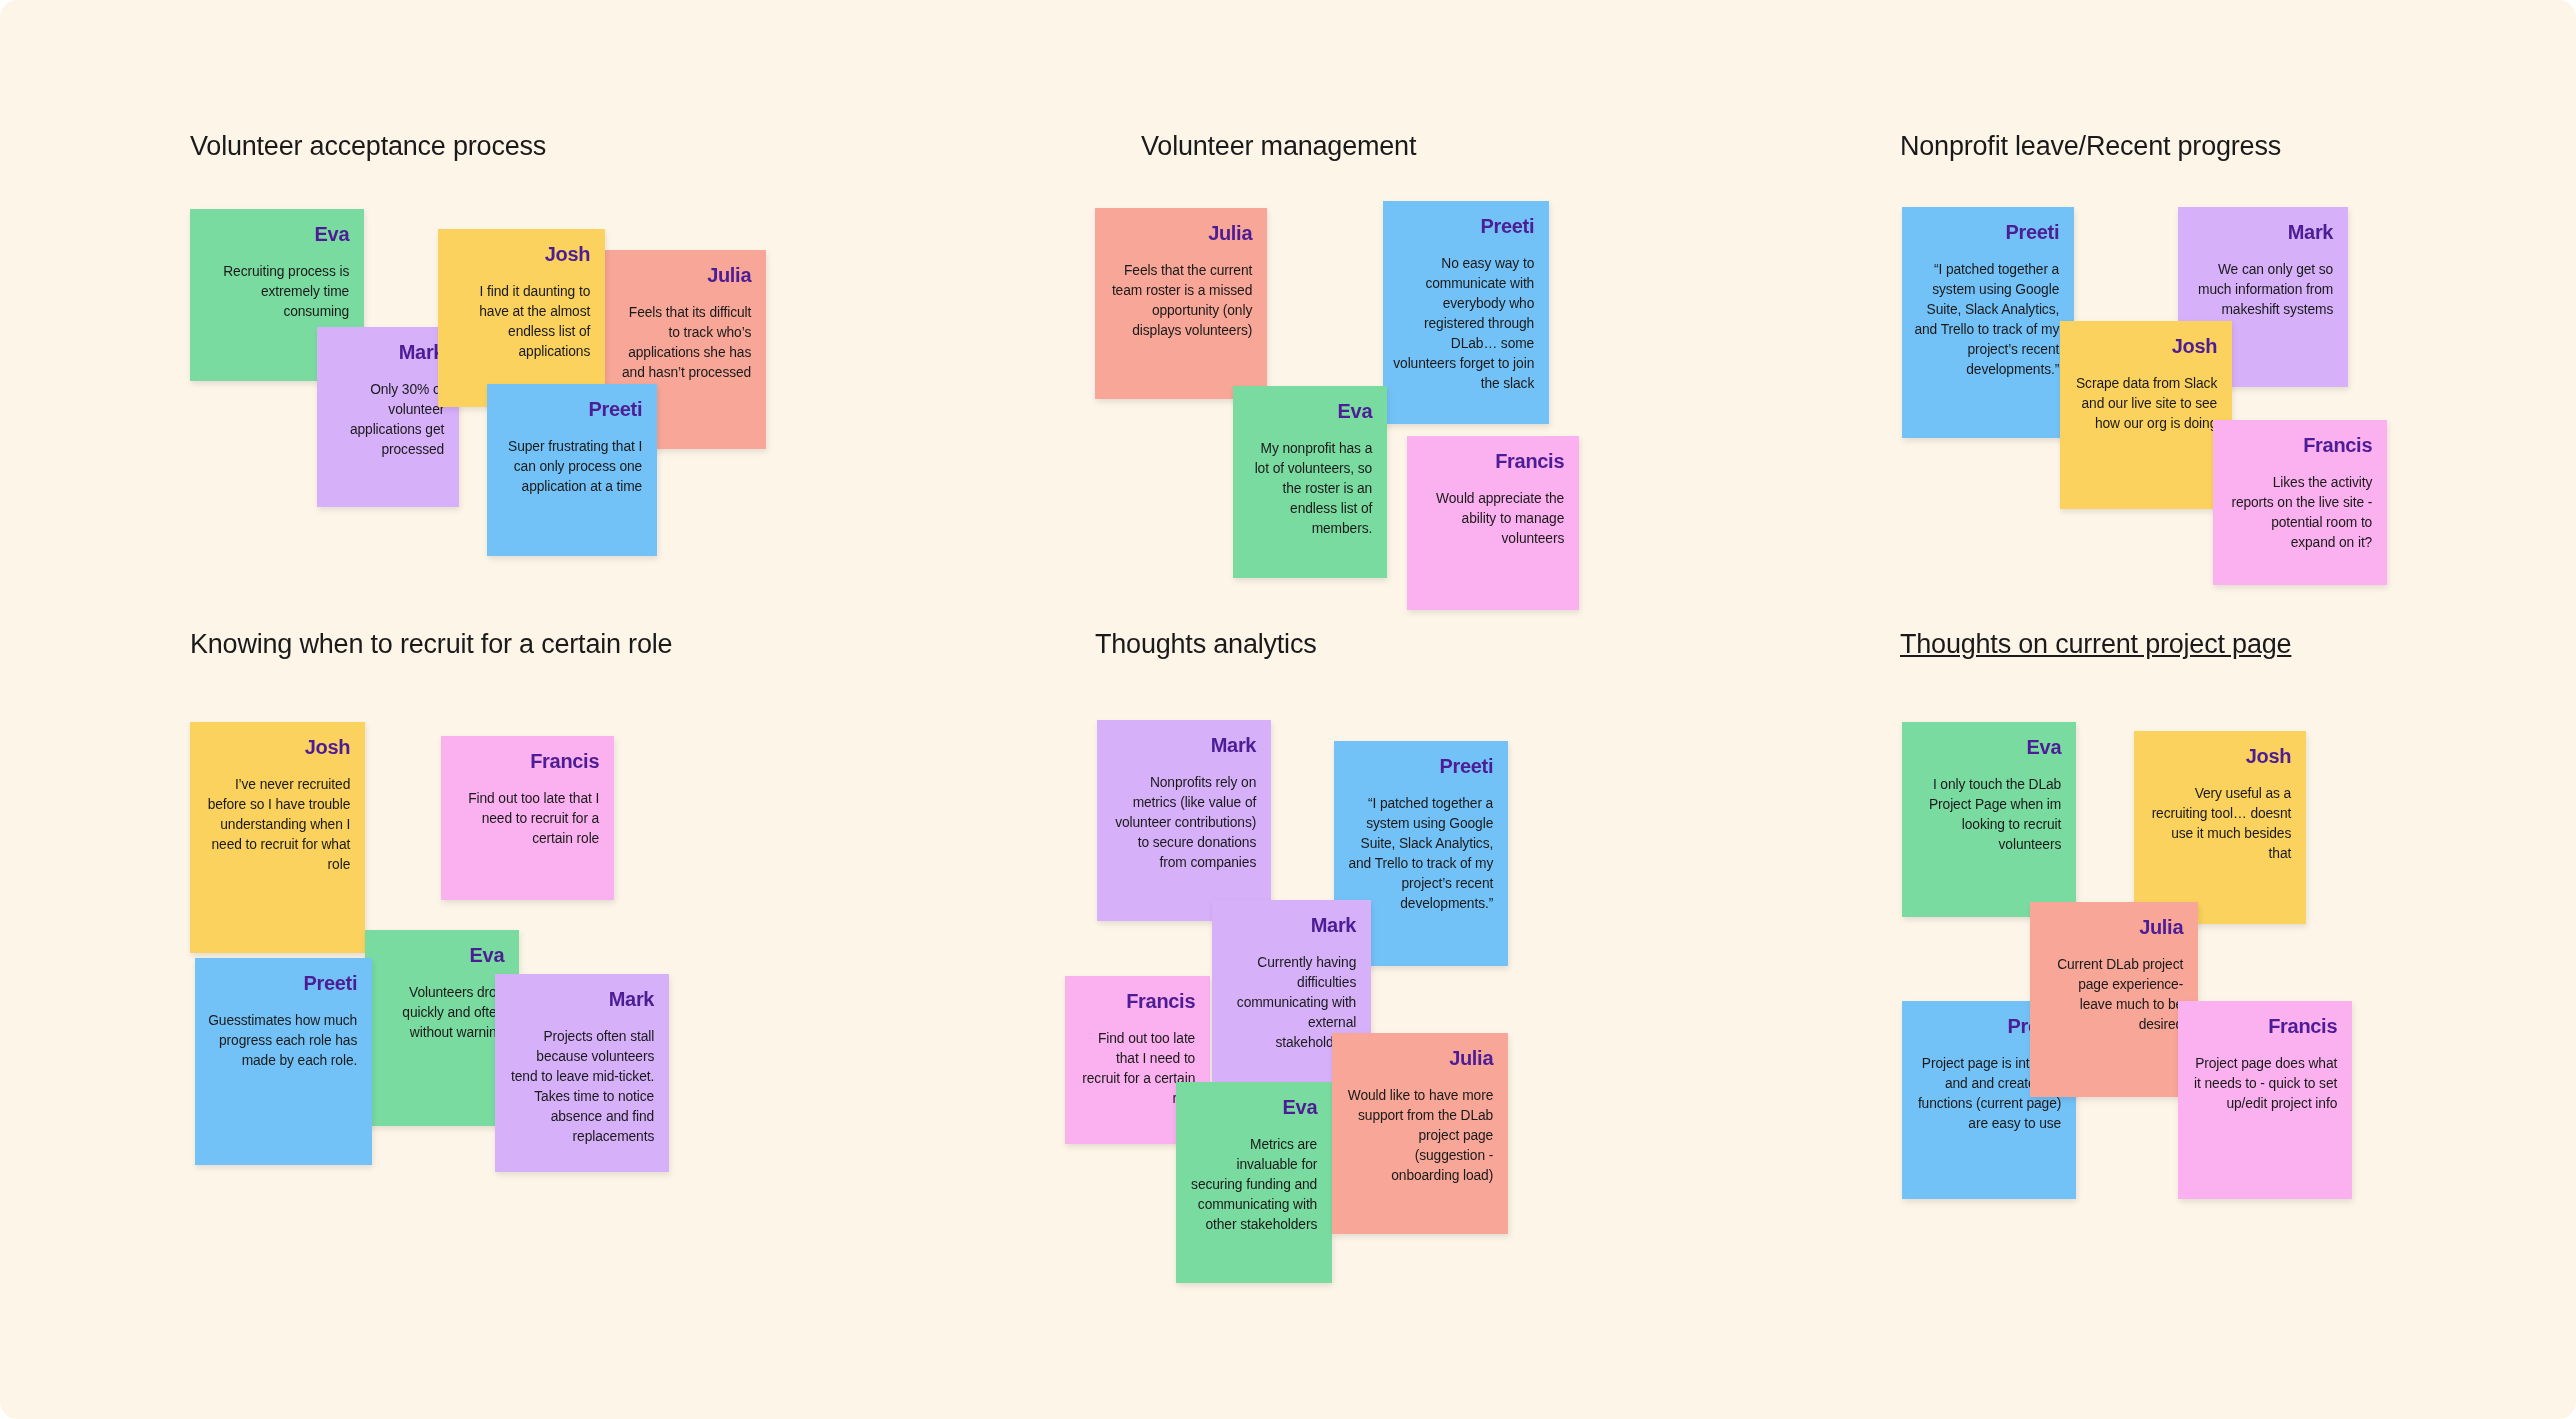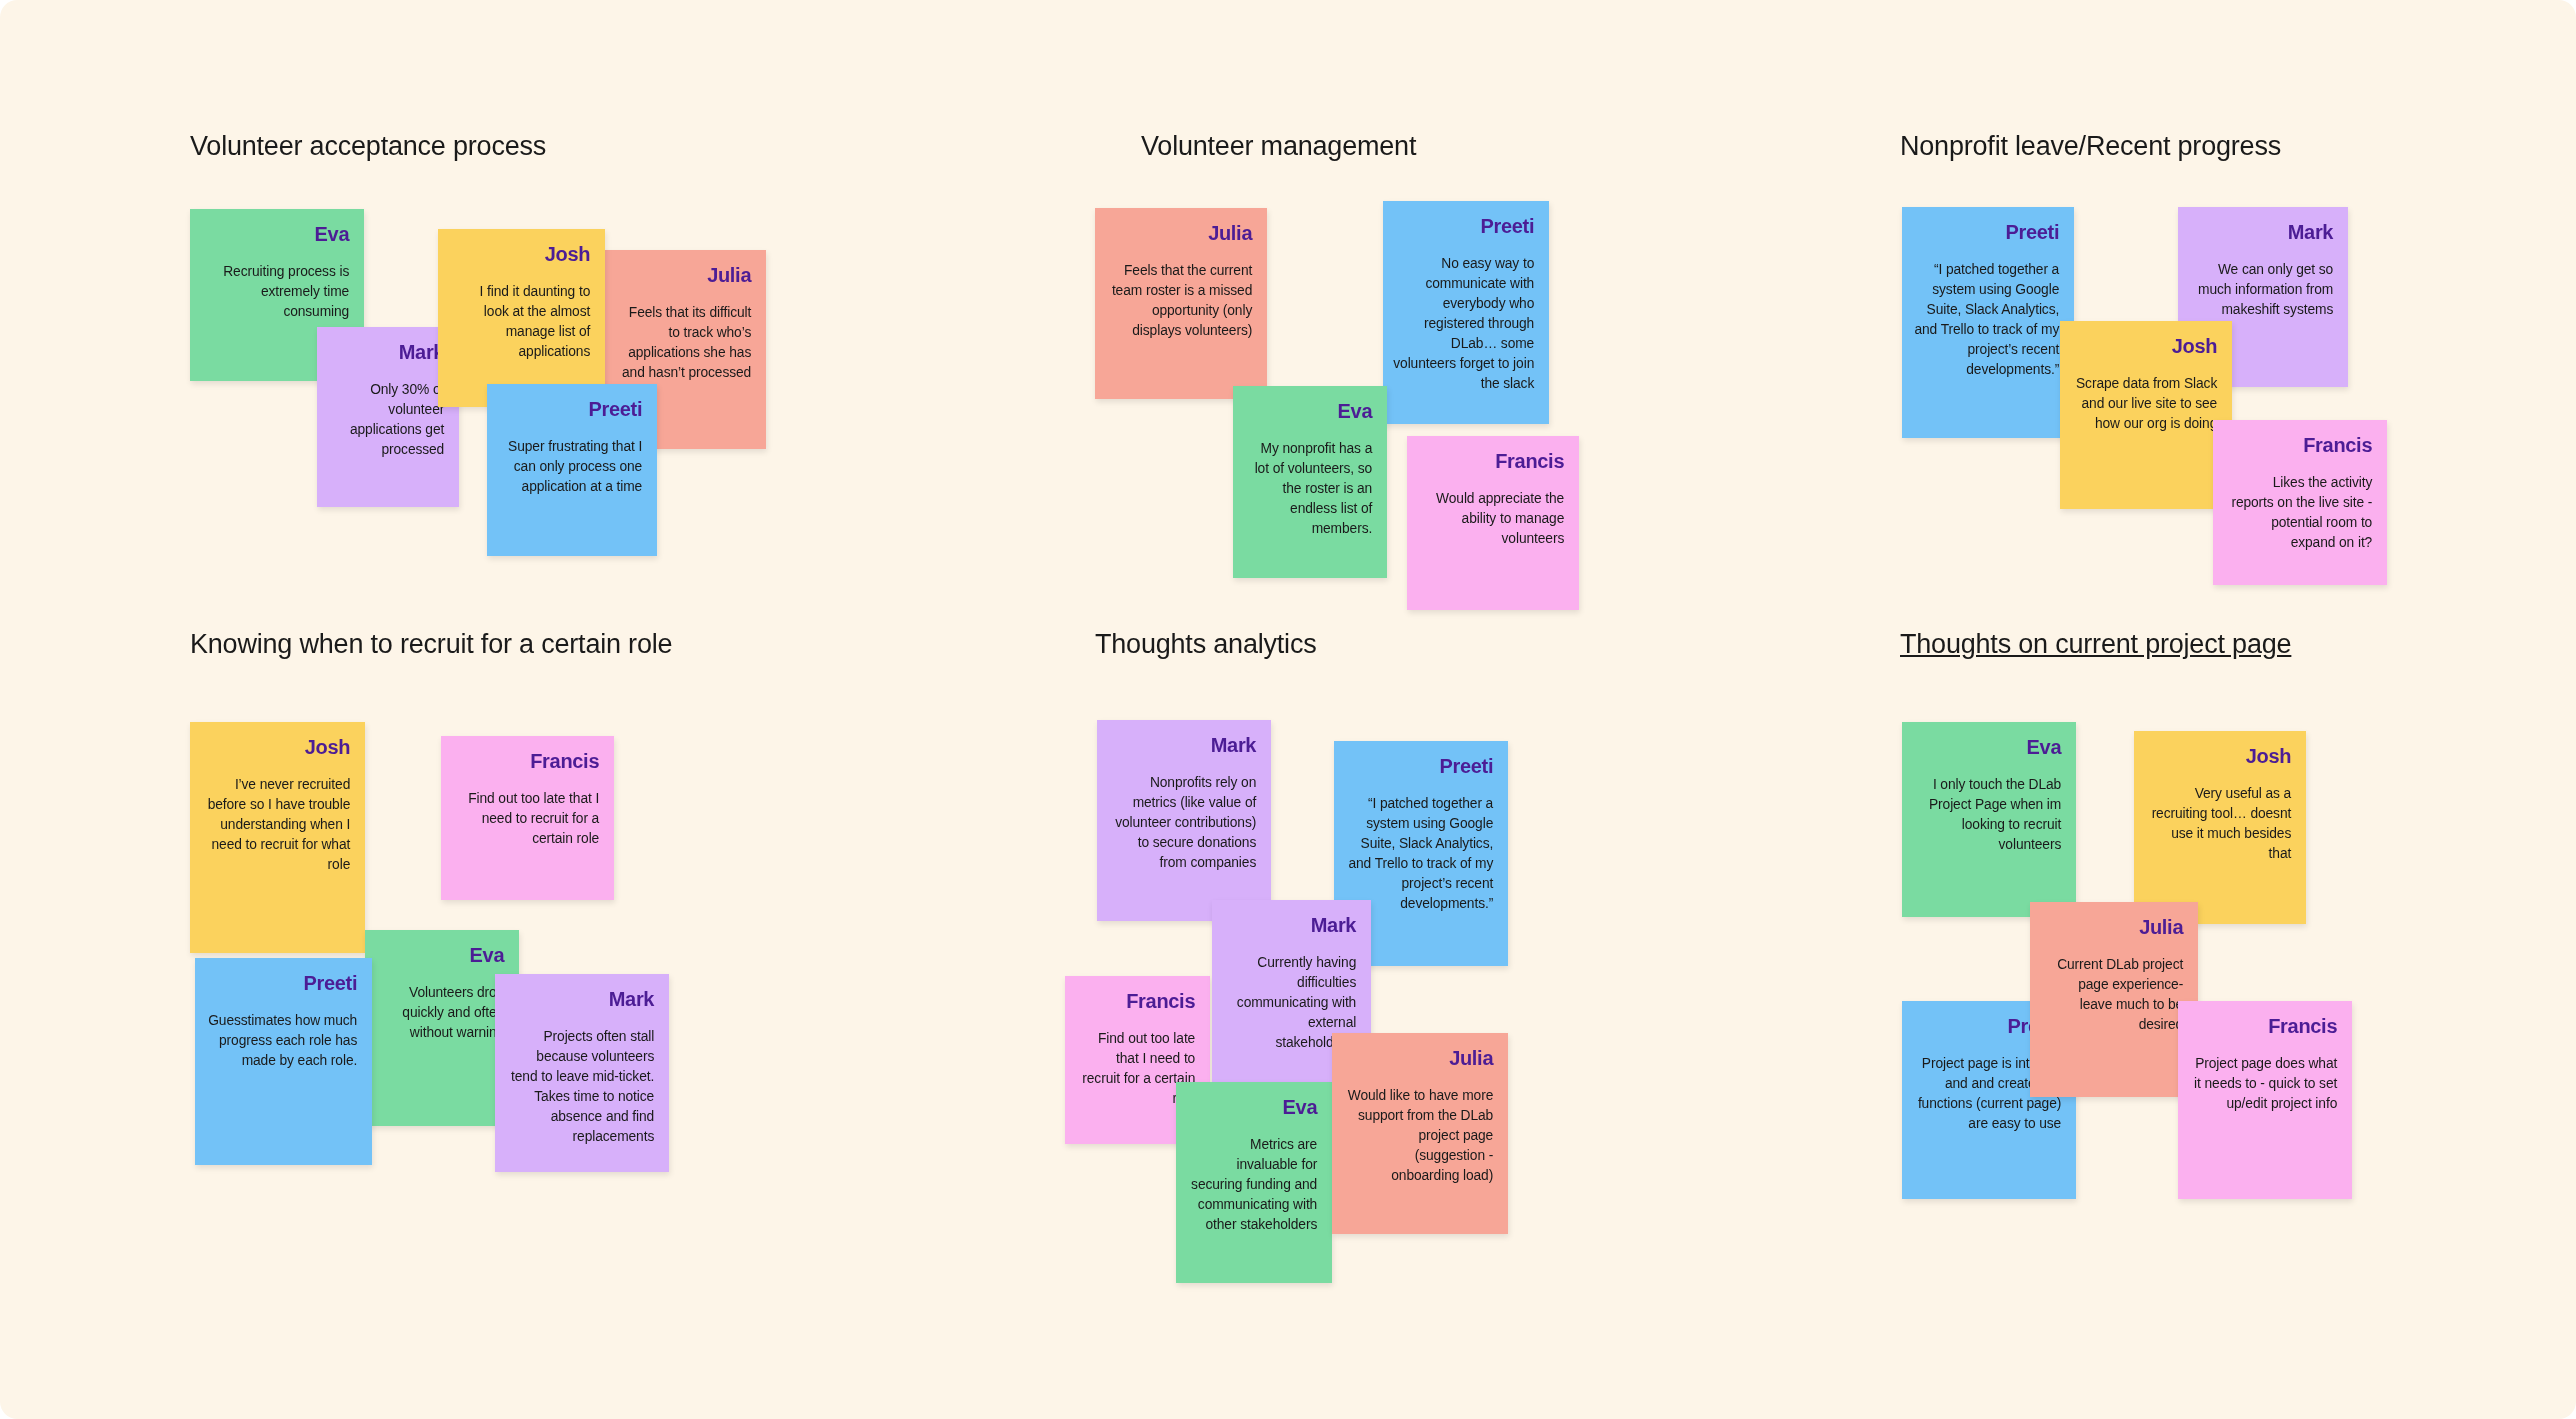--- a/index.html
+++ b/index.html
@@ -36,21 +36,21 @@
       <p class="note-body">Recruiting process is extremely time consuming</p>
     </div>
 
     <div class="note c-purple" style="left:317px;top:327px;width:142px;height:180px;z-index:2;">
       <p class="note-name">Mark</p>
       <p class="note-body">Only 30% of volunteer applications get processed</p>
     </div>
 
     <div class="note c-yellow" style="left:438px;top:229px;width:167px;height:178px;z-index:4;">
       <p class="note-name">Josh</p>
-      <p class="note-body">I find it daunting to look at the almost manage list of applications</p>
+      <p class="note-body">I find it daunting to have at the almost endless list of applications</p>
     </div>
 
     <div class="note c-salmon" style="left:602px;top:250px;width:164px;height:199px;z-index:3;">
       <p class="note-name">Julia</p>
       <p class="note-body">Feels that its difficult to track who’s applications she has and hasn’t processed</p>
     </div>
 
     <div class="note c-blue" style="left:487px;top:384px;width:170px;height:172px;z-index:5;">
       <p class="note-name">Preeti</p>
       <p class="note-body">Super frustrating that I can only process one application at a time</p>

